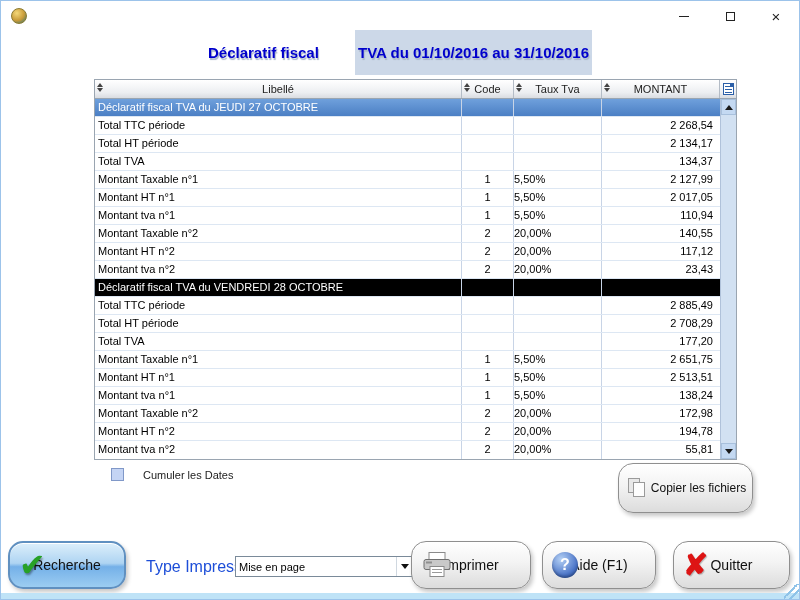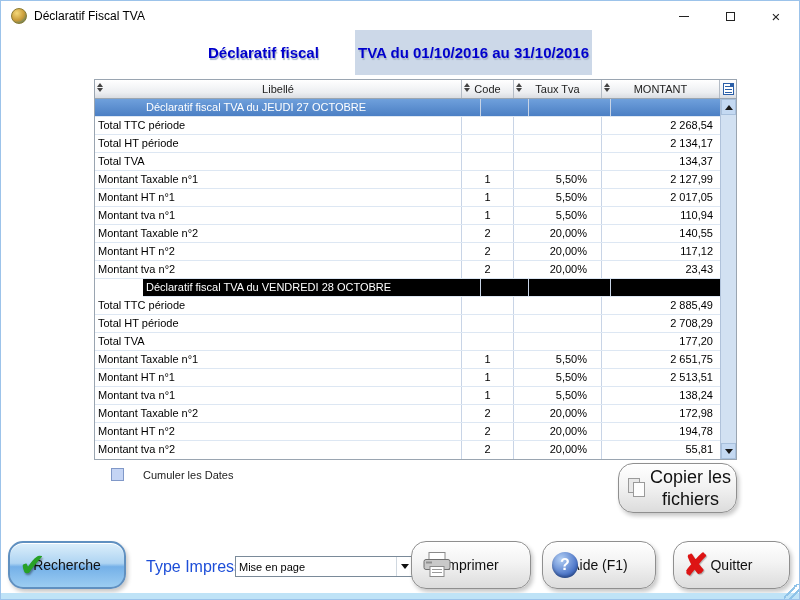--- a/index.html
+++ b/index.html
@@ -41,42 +41,42 @@
   .corner-ic { width:11px; height:12px; border:1px solid #2b5fa8; background:#fff; position:relative; }
   .corner-ic::before { content:""; position:absolute; left:1px; right:1px; top:2px; height:1px; background:#2b5fa8; box-shadow:0 3px 0 #2b5fa8, 0 6px 0 #2b5fa8; }
   .corner-ic::after { content:""; position:absolute; right:0; top:0; width:3px; height:3px; background:#2b5fa8; }
   .tmain { display:flex; height:360px; }
   .tbody { width:625px; }
   .trow { display:flex; height:18px; font-size:11px; line-height:17px; color:#000; border-bottom:1px solid #dde7f3; background:#fff; }
   .trow:last-child { border-bottom:none; }
   .cell { border-right:1px solid #c8d4e6; overflow:hidden; white-space:nowrap; }
   .c-lib { width:367px; padding-left:3px; }
   .c-code { width:52px; text-align:center; }
-  .c-taux { width:88px; text-align:right; padding-right:14px; }
+  .c-taux { width:88px; text-align:left; padding-right:14px; }
   .c-mont { width:118px; text-align:right; padding-right:7px; border-right:none; }
-  .trow.selected { background:linear-gradient(#6fa0dc, #4b7fc4); color:#fff;padding-left:48px; }
-  .trow.group { background:#000; color:#fff;margin-left:48px; }
+  .trow.selected { background:linear-gradient(#6fa0dc, #4b7fc4); color:#fff; }
+  .trow.group { background:#000; color:#fff; }
   .vscroll { width:16px; background:#d2e1f2; display:flex; flex-direction:column; justify-content:space-between; border-left:1px solid #b0c2da; }
   .sbtn { width:15px; height:16px; background:#c4d9f2; border:1px solid #a8c0dc; display:flex; align-items:center; justify-content:center; }
   .arr-up { width:0; height:0; border-left:4px solid transparent; border-right:4px solid transparent; border-bottom:5px solid #1a1a1a; }
   .arr-dn { width:0; height:0; border-left:4px solid transparent; border-right:4px solid transparent; border-top:5px solid #1a1a1a; }
   
   .chk-wrap { position:absolute; left:110px; top:467px; display:flex; align-items:center; gap:19px; }
   .chk-box { width:13px; height:13px; border:1px solid #8098c8; background:#c4d4f4; }
   .chk-label { font-size:11px; color:#222; }
   
   .btn {
     position:absolute; border:1px solid #8f8f8f; border-radius:15px;
     background:linear-gradient(#ffffff, #f3f3f3 45%, #dcdcdc);
     box-shadow:2px 3px 4px rgba(0,0,0,0.22), inset 0 1px 0 #fff;
     display:flex; align-items:center; justify-content:center;
     font-size:14px; color:#111; cursor:default;
   }
   .btn .ic { position:absolute; left:9px; top:50%; transform:translateY(-50%); }
-  .btn-copy { left:617px; top:462px; width:119px; height:50px; font-size:18px; text-align:center; line-height:1.25; }
+  .btn-copy { left:617px; top:462px; width:135px; height:50px; font-size:12px; text-align:center; line-height:1.25; }
   .btn-copy .lbl { padding-left:26px; }
   .copy-ic { width:20px; height:20px; position:relative; left:7px; }
   .copy-ic .pg { position:absolute; width:12px; height:15px; background:#fdfdfd; border:1px solid #9a9a9a; }
   .copy-ic .pg.back { left:0; top:0; background:#e8e8e8; }
   .copy-ic .pg.front { left:5px; top:4px; }
   .btn-search {
     left:7px; top:540px; width:118px; height:48px;
     background:linear-gradient(#ddeffb, #aed4f2 46%, #74b0e8 54%, #9ccdf2);
     border:2px solid #6090c0;
   }
@@ -101,21 +101,20 @@
   
   .print-ic svg { display:block; }
 </style>
 </head>
 <body>
 
 <div id="window">
 
   <div class="titlebar">
     <div class="app-icon"></div>
-    <div class="title-text">Déclaratif Fiscal TVA</div>
     <div class="win-btn min">
         <div class="glyph-min"></div>
       </div>
     <div class="win-btn max">
         <div class="glyph-max"></div>
       </div>
     <div class="win-btn close">
         <div class="glyph-close">×</div>
       </div>
   </div>

